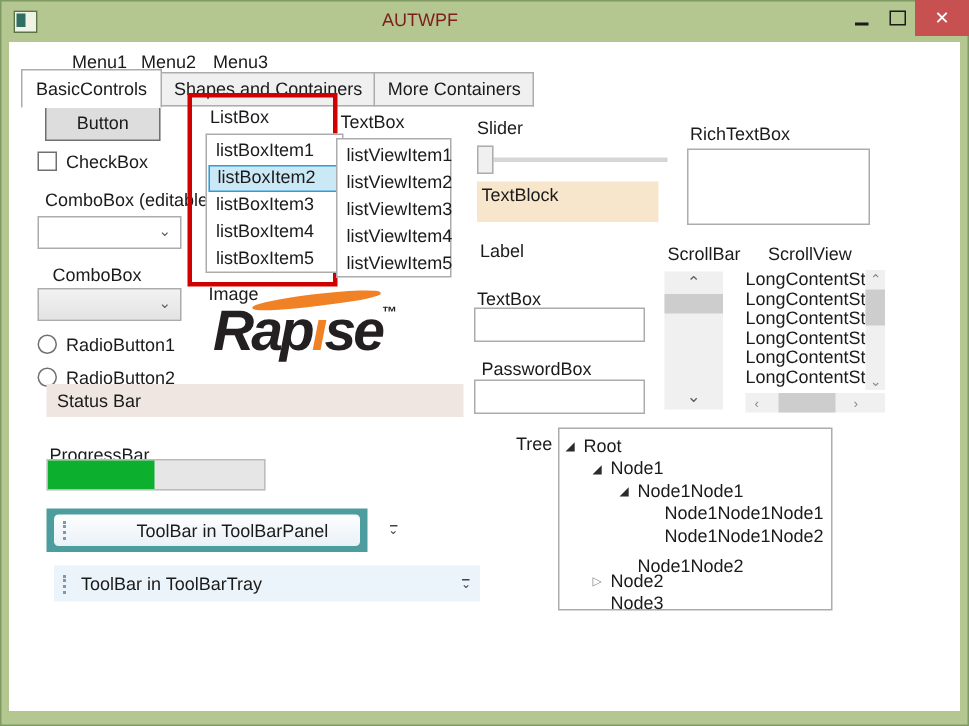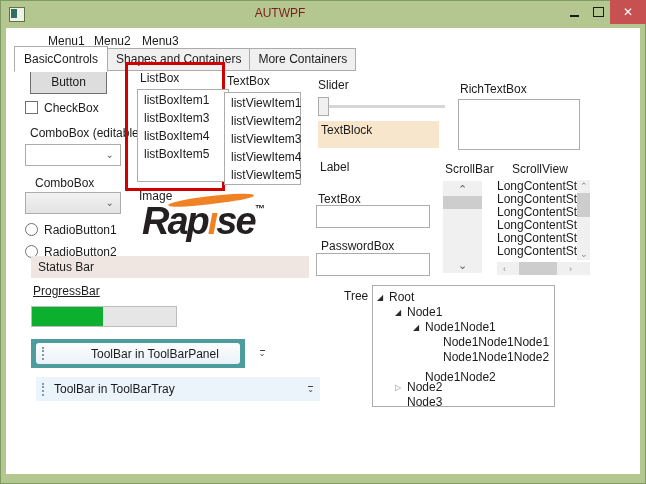--- a/index.html
+++ b/index.html
@@ -123,21 +123,21 @@
 
     <div class="radio-box" style="left:19px;top:195px;"></div>
     <div class="lbl" style="left:38px;top:195px;">RadioButton1</div>
     <div class="radio-box" style="left:19px;top:217px;"></div>
     <div class="lbl" style="left:38px;top:217px;">RadioButton2</div>
 
     <div class="statusbar" style="left:25px;top:228px;width:278px;height:22px;">
       <span>Status Bar</span>
     </div>
 
-    <div class="lbl" style="left:27px;top:256px;text-decoration:underline;">ProgressBar</div>
+    <div class="lbl" style="left:27px;top:268px;">ProgressBar</div>
     <div class="progress" style="left:25px;top:278px;width:146px;height:21px;">
       <div class="progress-fill" style="width: 49%;"></div>
     </div>
 
     <div class="tb-outer" style="left:25px;top:311px;width:214px;height:29px;">
       <div class="tb-inner" style="left:5px;top:4px;width:204px;height:21px;gap:40px;">
         <div class="grip"></div>
         <span class="tb-text">ToolBar in ToolBarPanel</span>
         <div class="overflow">
           <div class="bar"></div>
@@ -152,20 +152,21 @@
       <div class="overflow">
         <div class="bar"></div>
         <div class="ch">⌄</div>
       </div>
     </div>
 
     <div class="red-rect" style="left:119px;top:34px;width:94px;height:123px;"></div>
     <div class="lbl" style="left:134px;top:43px;">ListBox</div>
     <div class="list" style="left:131px;top:61px;width:92px;height:93px;">
       <div class="list-item">listBoxItem1</div>
+      <div class="list-item sel">listBoxItem2</div>
       <div class="list-item">listBoxItem3</div>
       <div class="list-item">listBoxItem4</div>
       <div class="list-item">listBoxItem5</div>
     </div>
 
     <div class="lbl" style="left:221px;top:46px;">TextBox</div>
     <div class="list" style="left:218px;top:64px;width:77px;height:93px;">
       <div class="list-item">listViewItem1</div>
       <div class="list-item">listViewItem2</div>
       <div class="list-item">listViewItem3</div>

